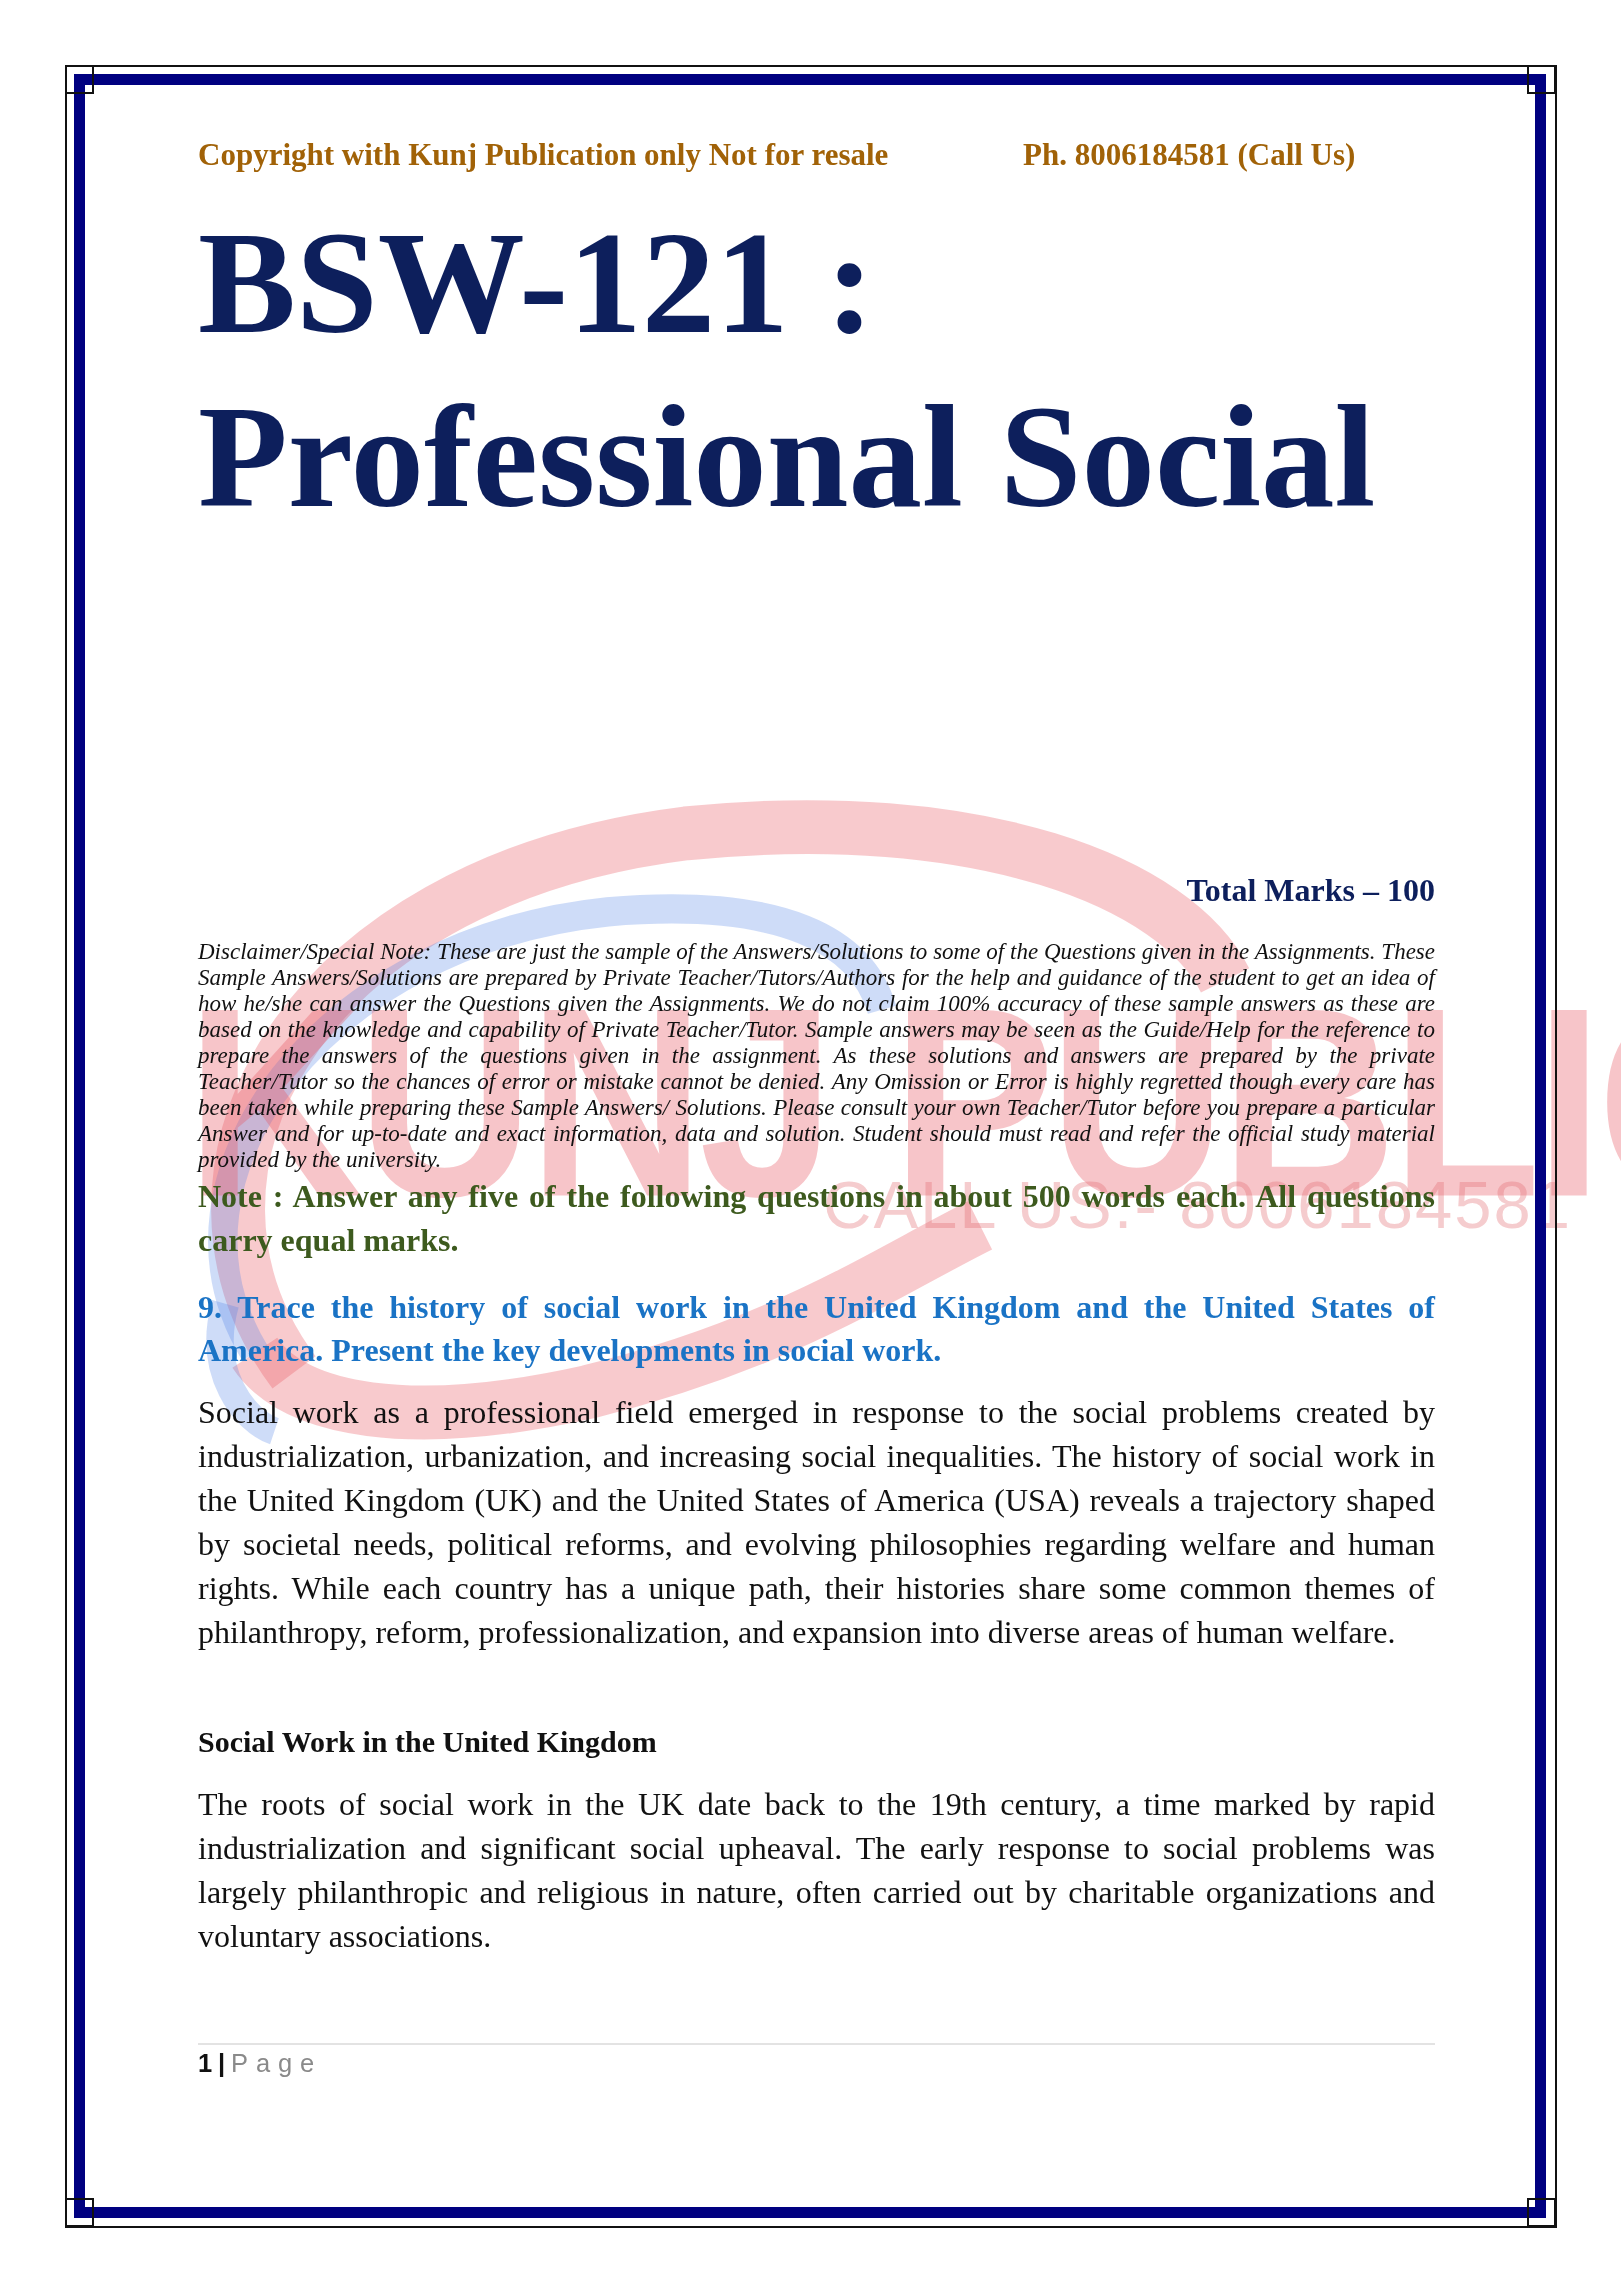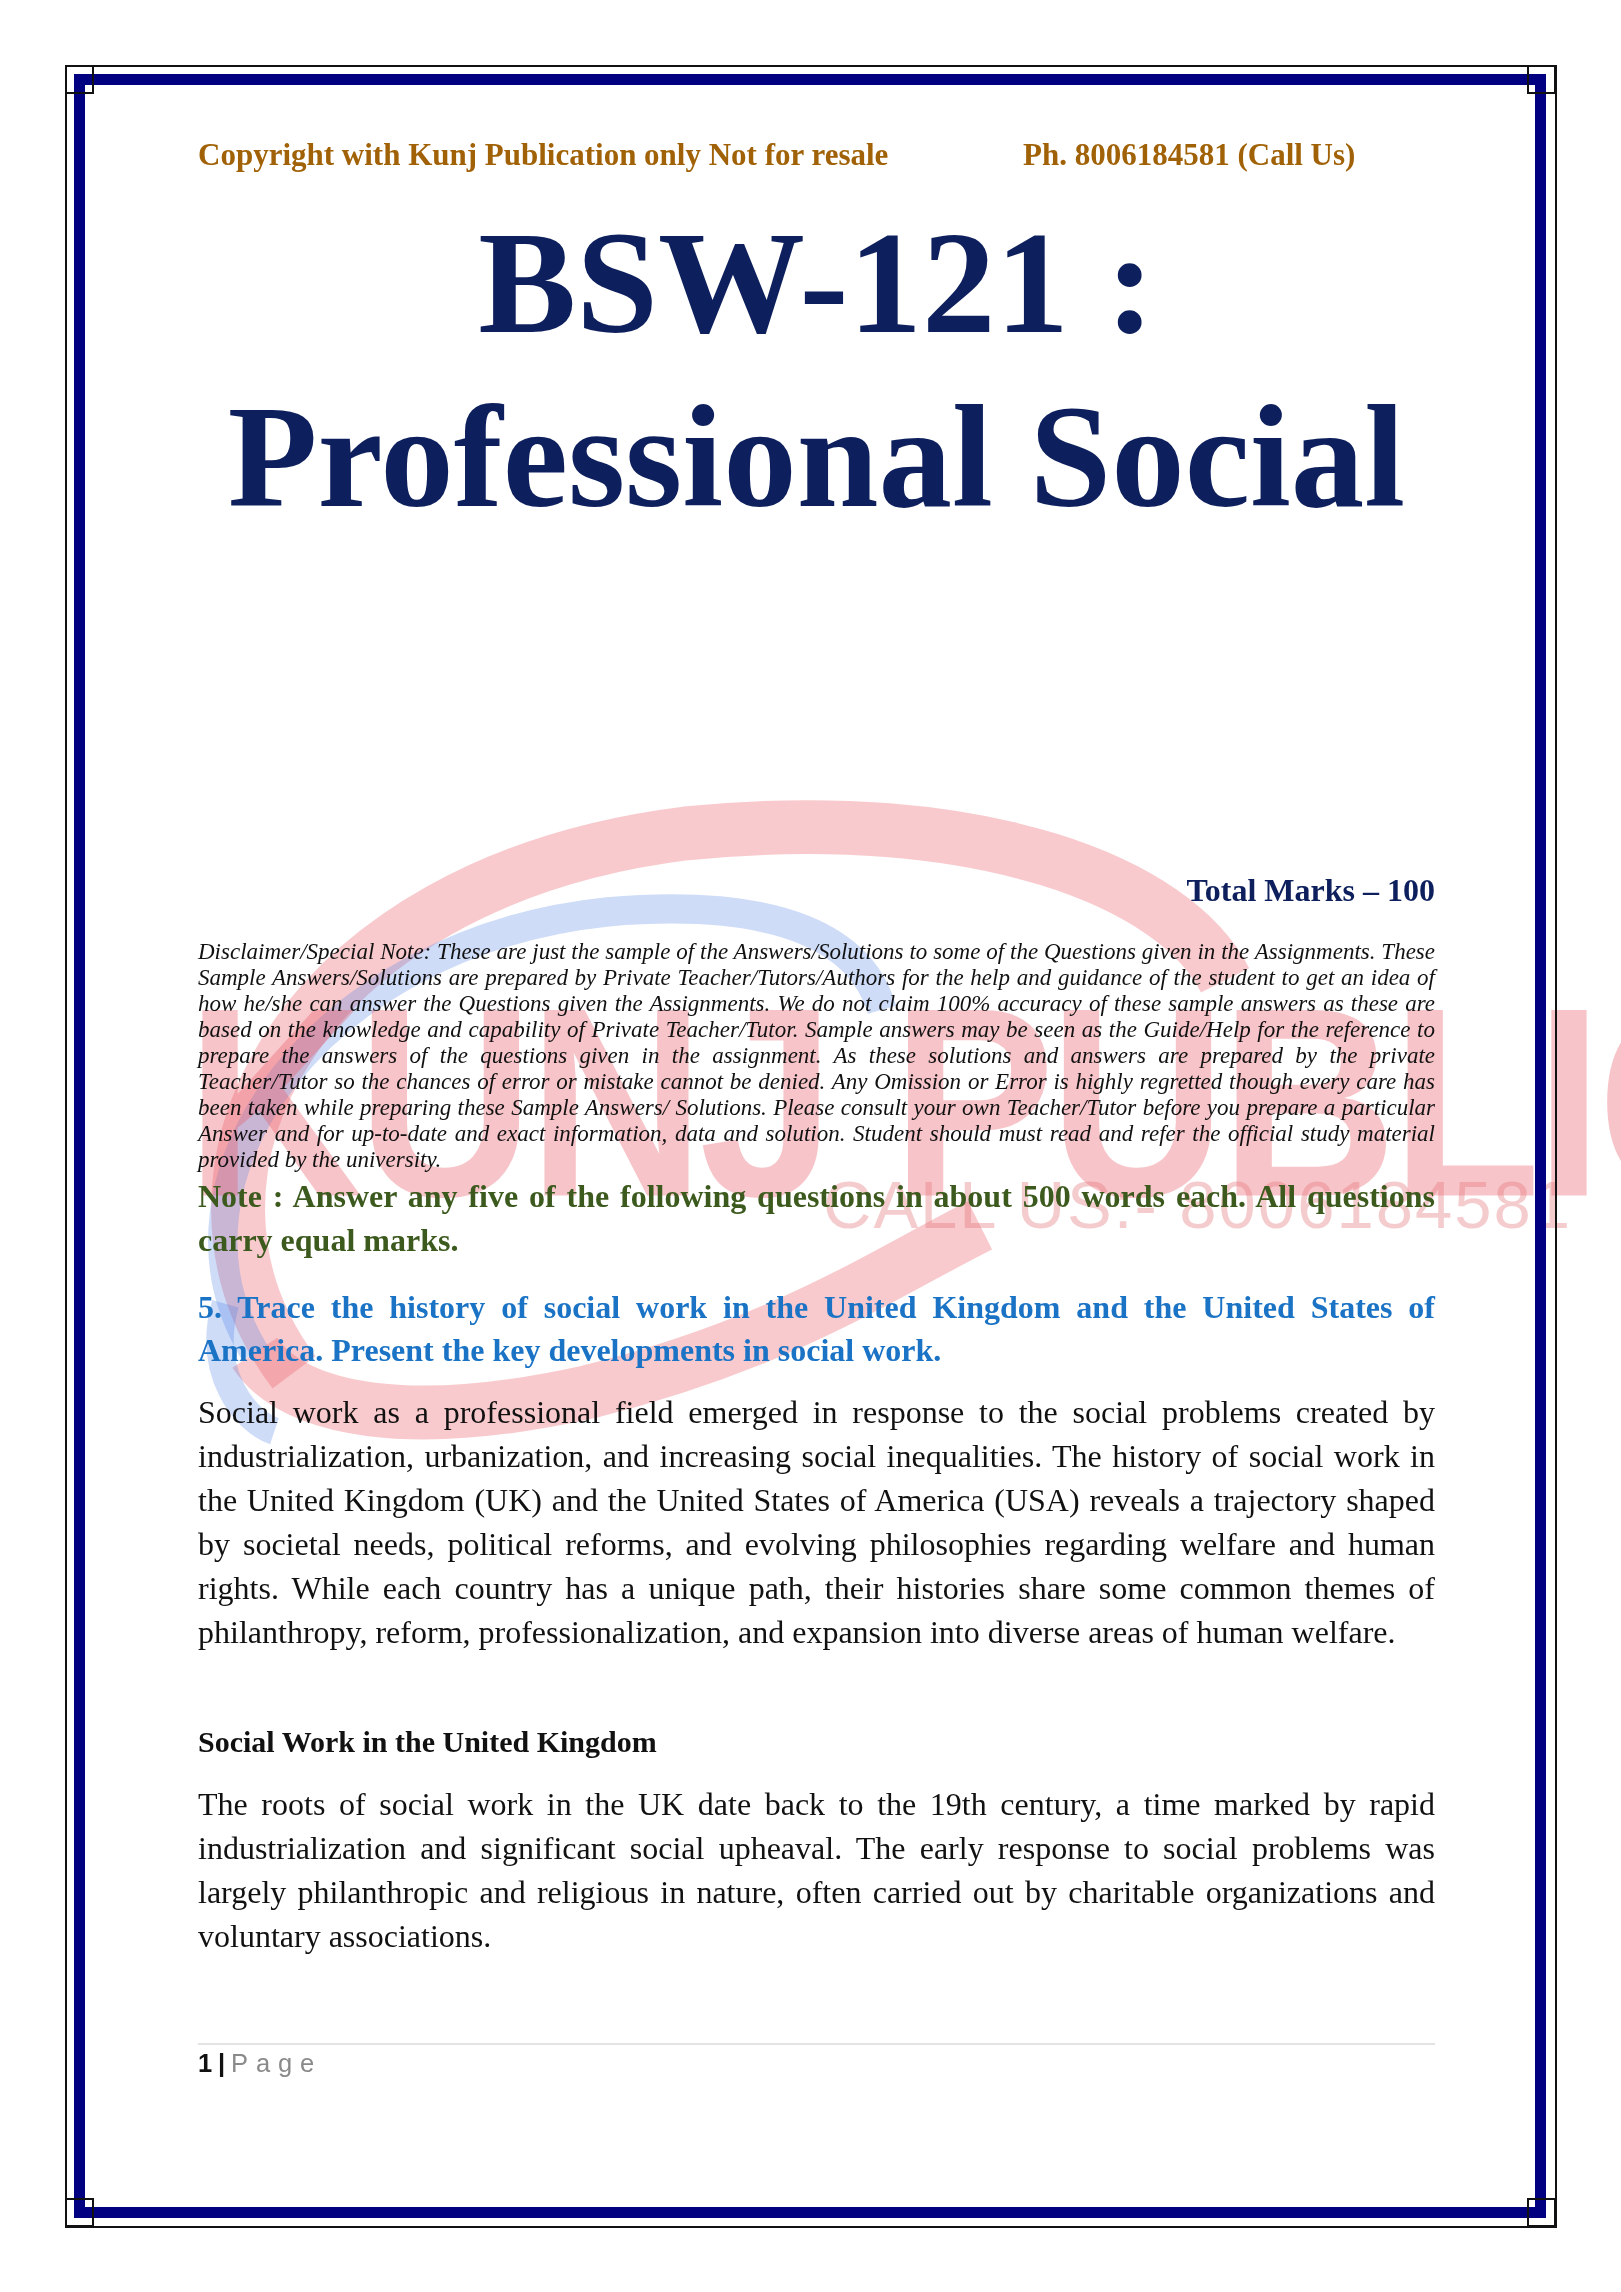--- a/index.html
+++ b/index.html
@@ -11,21 +11,21 @@
     .corner { position: absolute; width: 29px; height: 29px; border: 2.9px solid #111; box-sizing: border-box; background: transparent; }
 
     
     .watermark { position: absolute; left: 0; top: 0; width: 1621px; height: 2293px; pointer-events: none; }
     .wm-text { position: absolute; left: 186px; top: 980px; width: 1294px; font-family: "Liberation Sans", sans-serif; font-weight: bold; font-size: 245px; color: rgba(232, 90, 100, 0.35); letter-spacing: -5.9px; transform: scaleY(1.1); white-space: nowrap; line-height: 1; }
     .wm-call { position: absolute; left: 823px; top: 1166px; font-family: "Liberation Sans", sans-serif; font-size: 67px; color: rgba(225, 110, 115, 0.35); white-space: nowrap; letter-spacing: 2px; }
 
     .copyright { position: absolute; left: 198px; top: 137px; width: 1237px; font-family: "Liberation Serif", serif; font-weight: bold; font-size: 31px; color: #a16207; white-space: nowrap; }
     .copyright .phone { position: absolute; left: 825px; }
 
-    .title { position: absolute; left: 198px; top: 196px; width: 1237px; text-align: center; font-family: "Liberation Serif", serif; font-weight: bold; font-size: 147px; line-height: 174px; color: #0d1f5c; }
+    .title { position: absolute; left: 198px; top: 196px; width: 1237px; text-align: left; font-family: "Liberation Serif", serif; font-weight: bold; font-size: 147px; line-height: 174px; color: #0d1f5c; }
 
     .total-marks { position: absolute; left: 198px; top: 872px; width: 1237px; text-align: right; font-family: "Liberation Serif", serif; font-weight: bold; font-size: 32px; color: #0d1f5c; }
 
     .disclaimer { position: absolute; left: 198px; top: 939px; width: 1237px; font-family: "Liberation Serif", serif; font-style: italic; font-size: 23px; line-height: 26px; text-align: justify; color: #111; }
 
     .note { position: absolute; left: 198px; top: 1174px; width: 1237px; font-family: "Liberation Serif", serif; font-weight: bold; font-size: 32px; line-height: 44px; color: #3d5a1e; text-align: justify; }
 
     .question { position: absolute; left: 198px; top: 1286px; width: 1237px; font-family: "Liberation Serif", serif; font-weight: bold; font-size: 32px; line-height: 43px; color: #1a73c5; text-align: justify; }
 
     .para { position: absolute; left: 198px; width: 1237px; font-family: "Liberation Serif", serif; font-size: 32px; line-height: 44px; color: #111; text-align: justify; }
@@ -70,21 +70,21 @@
   <div>BSW-121 :</div>
   <div>Professional Social</div>
 </div>
 
 <div class="total-marks">Total Marks – 100</div>
 
 <div class="disclaimer">Disclaimer/Special Note: These are just the sample of the Answers/Solutions to some of the Questions given in the Assignments. These Sample Answers/Solutions are prepared by Private Teacher/Tutors/Authors for the help and guidance of the student to get an idea of how he/she can answer the Questions given the Assignments. We do not claim 100% accuracy of these sample answers as these are based on the knowledge and capability of Private Teacher/Tutor. Sample answers may be seen as the Guide/Help for the reference to prepare the answers of the questions given in the assignment. As these solutions and answers are prepared by the private Teacher/Tutor so the chances of error or mistake cannot be denied. Any Omission or Error is highly regretted though every care has been taken while preparing these Sample Answers/ Solutions. Please consult your own Teacher/Tutor before you prepare a particular Answer and for up-to-date and exact information, data and solution. Student should must read and refer the official study material provided by the university.</div>
 
 <div class="note">Note :  Answer any  five  of the following questions in about  500 words  each.  All questions carry equal marks.</div>
 
-<div class="question">5.  Trace the history of social work in the United Kingdom and the  United States of America. Present the key developments in social  work.</div>
+<div class="question">9.  Trace the history of social work in the United Kingdom and the  United States of America. Present the key developments in social  work.</div>
 
 <div class="para p1">Social work as a professional field emerged in response to the social problems created by industrialization, urbanization, and increasing social inequalities. The history of social work in the United Kingdom (UK) and the United States of America (USA) reveals a trajectory shaped by societal needs, political reforms, and evolving philosophies regarding welfare and human rights. While each country has a unique path, their histories share some common themes of philanthropy, reform, professionalization, and expansion into diverse areas of human welfare.</div>
 <div class="section-heading">Social Work in the United Kingdom</div>
 <div class="para p2">The roots of social work in the UK date back to the 19th century, a time marked by rapid industrialization and significant social upheaval. The early response to social problems was largely philanthropic and religious in nature, often carried out by charitable organizations and voluntary associations.</div>
 
 <div class="footer-rule"></div>
 <div class="footer">
   <span class="num">1</span><span class="bar">|</span><span class="page-word">Page</span>
 </div>
 

